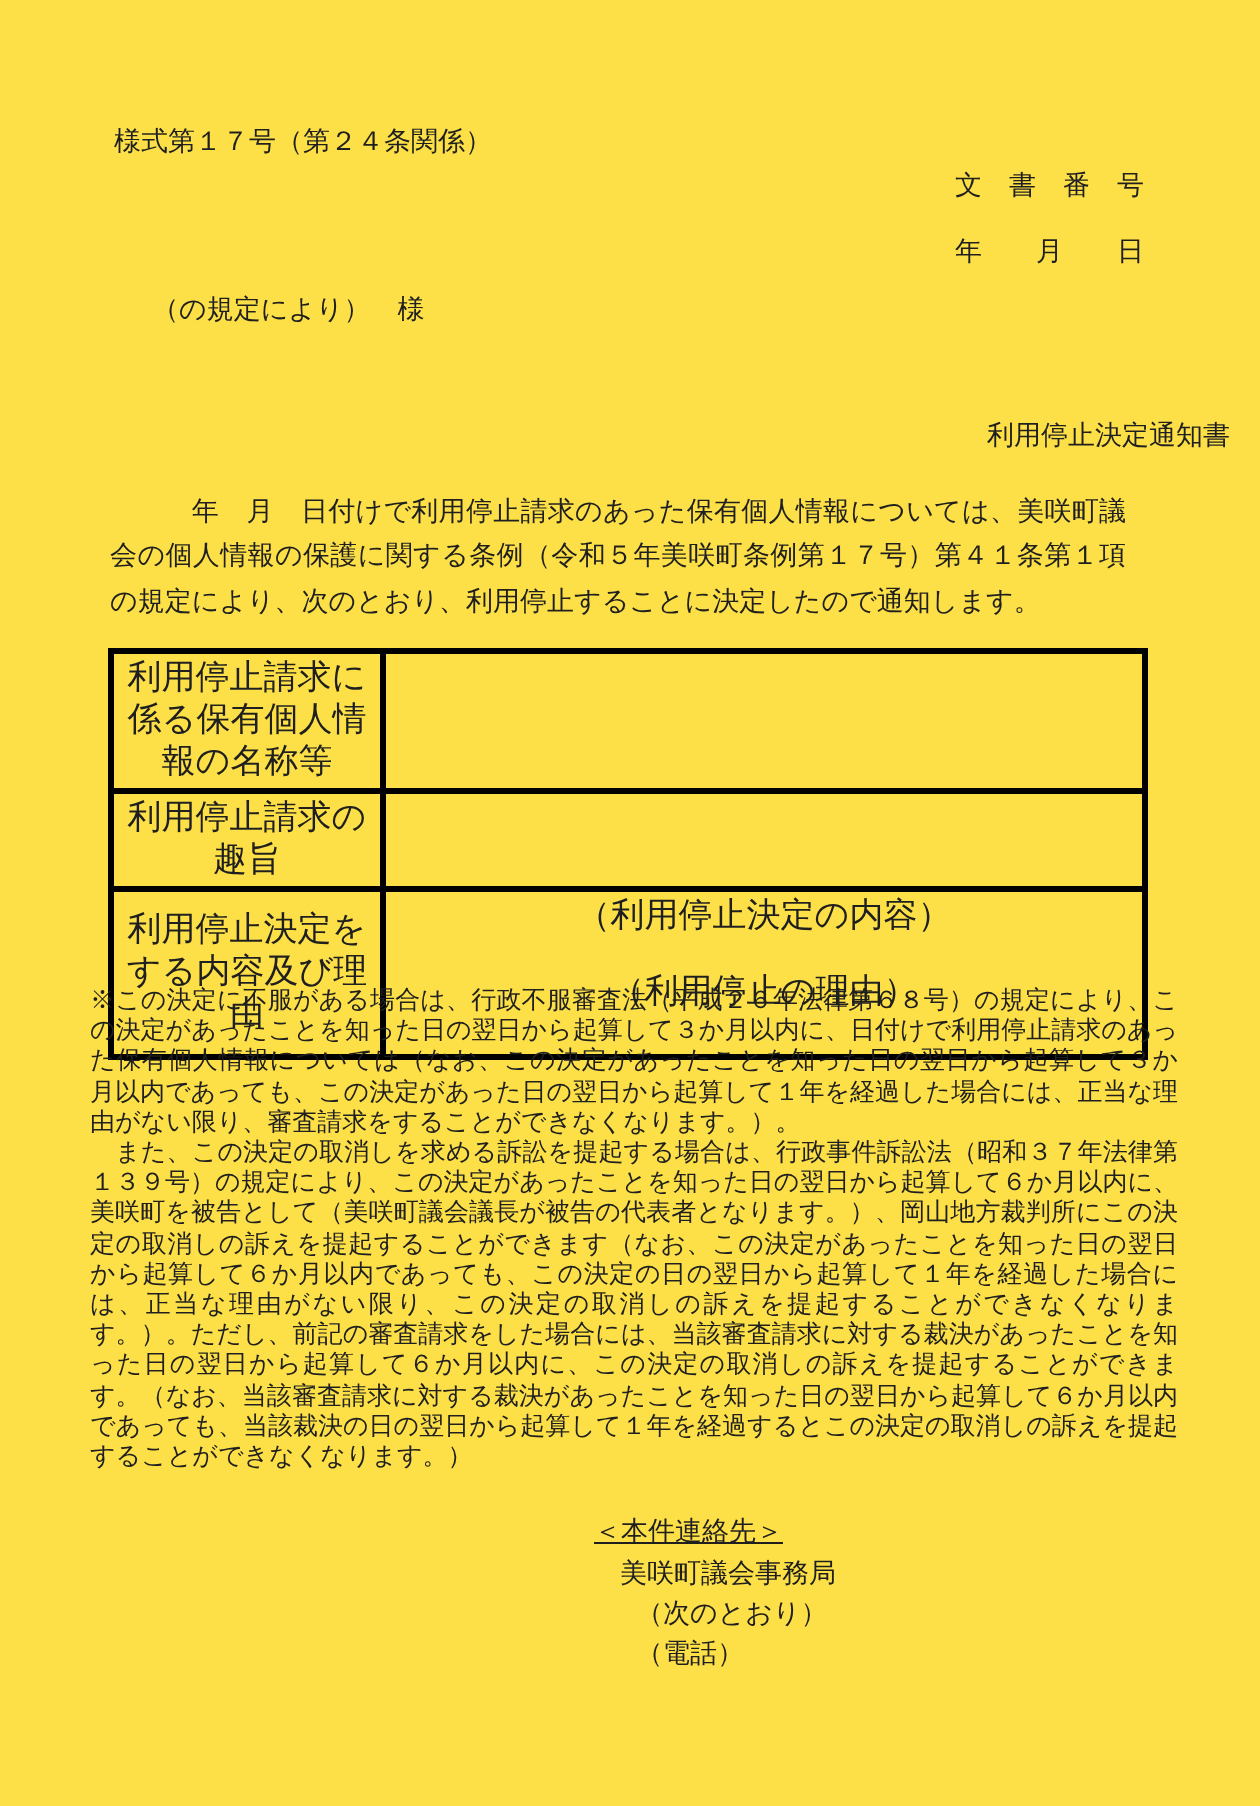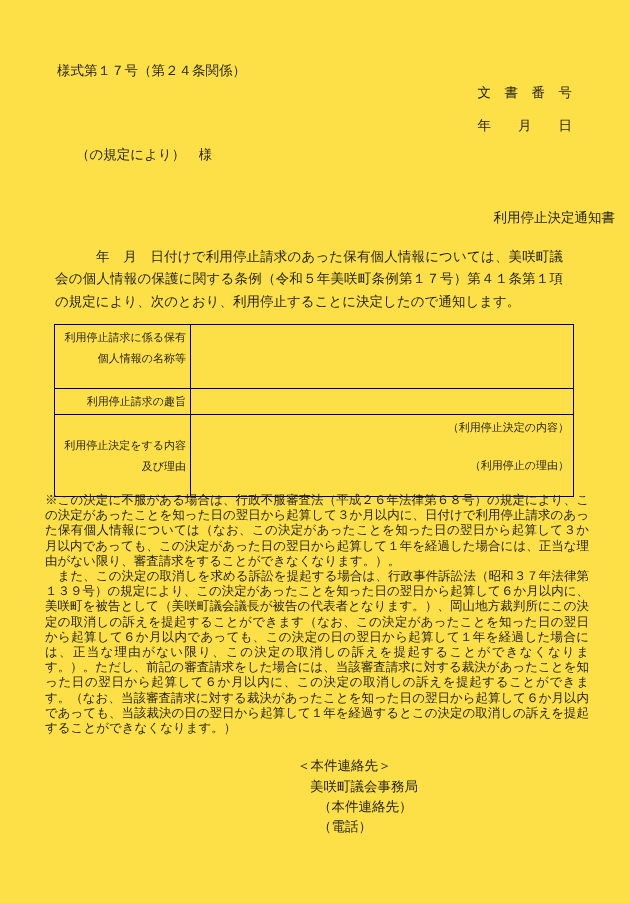--- a/index.html
+++ b/index.html
@@ -44,44 +44,44 @@
   }
 
   table.details {
     top: 324px; left: 54px;
     width: 520px;
     border-collapse: collapse;
     table-layout: fixed;
   }
   table.details col.c1 { width: 136px; }
   table.details th, table.details td {
-    border: 1px solid #000000;
+    border: 3px solid #000000;
     font-weight: normal;
-    text-align: right;
+    text-align: center;
     vertical-align: top;
     padding: 2px 4px 2px 4px;
     line-height: 21px;
-    font-size: 11px;
+    font-size: 17px;
   }
   tr.row-name   { height: 64px; }
   tr.row-gist   { height: 23px; }
   tr.row-reason { height: 78px; }
   tr.row-reason th { vertical-align: middle; }
   td .reason-label { margin-top: 17px; }
   td .pad-bottom { height: 18px; }
 
   .note-block {
     top: 492px; left: 45px; width: 544px;
     font-size: 12.5px;
     line-height: 15.2px;
     text-align: justify;
   }
   .note-block p { margin: 0; }
 
-  .contact-heading { top: 757px; left: 297px; }
+  .contact-heading { top: 757px; left: 297px; text-decoration: underline; }
   .contact-office  { top: 778px; left: 310px; }
   .contact-person  { top: 798px; left: 318px; }
   .contact-phone   { top: 818px; left: 318px; }
 </style>
 </head>
 <body>
 
 <div class="page">
 
   <div class="abs form-number">様式第１７号（第２４条関係）</div>
@@ -122,16 +122,16 @@
     </tbody>
   </table>
 
   <div class="abs note-block">
     <p>※この決定に不服がある場合は、行政不服審査法（平成２６年法律第６８号）の規定により、この決定があったことを知った日の翌日から起算して３か月以内に、日付けで利用停止請求のあった保有個人情報については（なお、この決定があったことを知った日の翌日から起算して３か月以内であっても、この決定があった日の翌日から起算して１年を経過した場合には、正当な理由がない限り、審査請求をすることができなくなります。）。</p>
     <p>　また、この決定の取消しを求める訴訟を提起する場合は、行政事件訴訟法（昭和３７年法律第１３９号）の規定により、この決定があったことを知った日の翌日から起算して６か月以内に、美咲町を被告として（美咲町議会議長が被告の代表者となります。）、岡山地方裁判所にこの決定の取消しの訴えを提起することができます（なお、この決定があったことを知った日の翌日から起算して６か月以内であっても、この決定の日の翌日から起算して１年を経過した場合には、正当な理由がない限り、この決定の取消しの訴えを提起することができなくなります。）。ただし、前記の審査請求をした場合には、当該審査請求に対する裁決があったことを知った日の翌日から起算して６か月以内に、この決定の取消しの訴えを提起することができます。（なお、当該審査請求に対する裁決があったことを知った日の翌日から起算して６か月以内であっても、当該裁決の日の翌日から起算して１年を経過するとこの決定の取消しの訴えを提起することができなくなります。）</p>
   </div>
 
   <div class="abs contact-heading">＜本件連絡先＞</div>
   <div class="abs contact-office">美咲町議会事務局</div>
-  <div class="abs contact-person">（本件連絡先）</div>
+  <div class="abs contact-person">（次のとおり）</div>
   <div class="abs contact-phone">（電話）</div>
 
 </div>
 
 </body></html>

